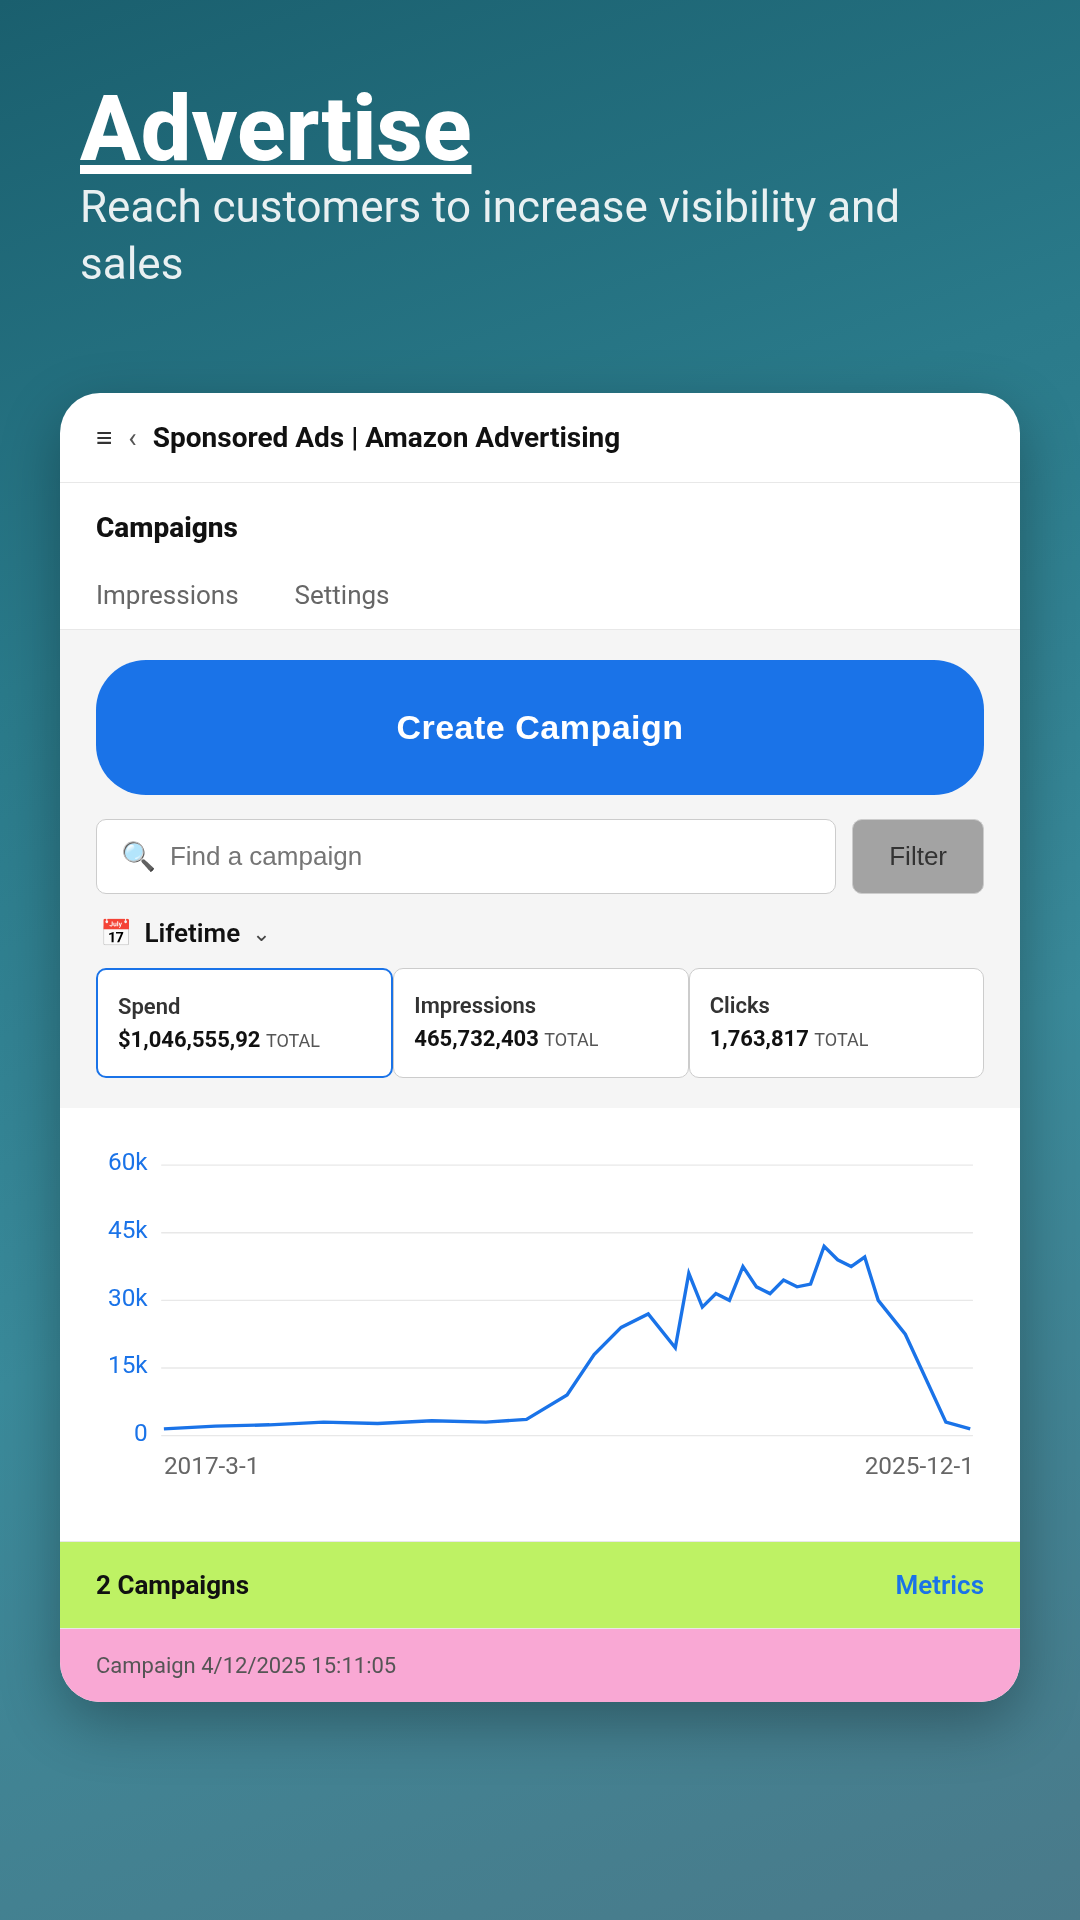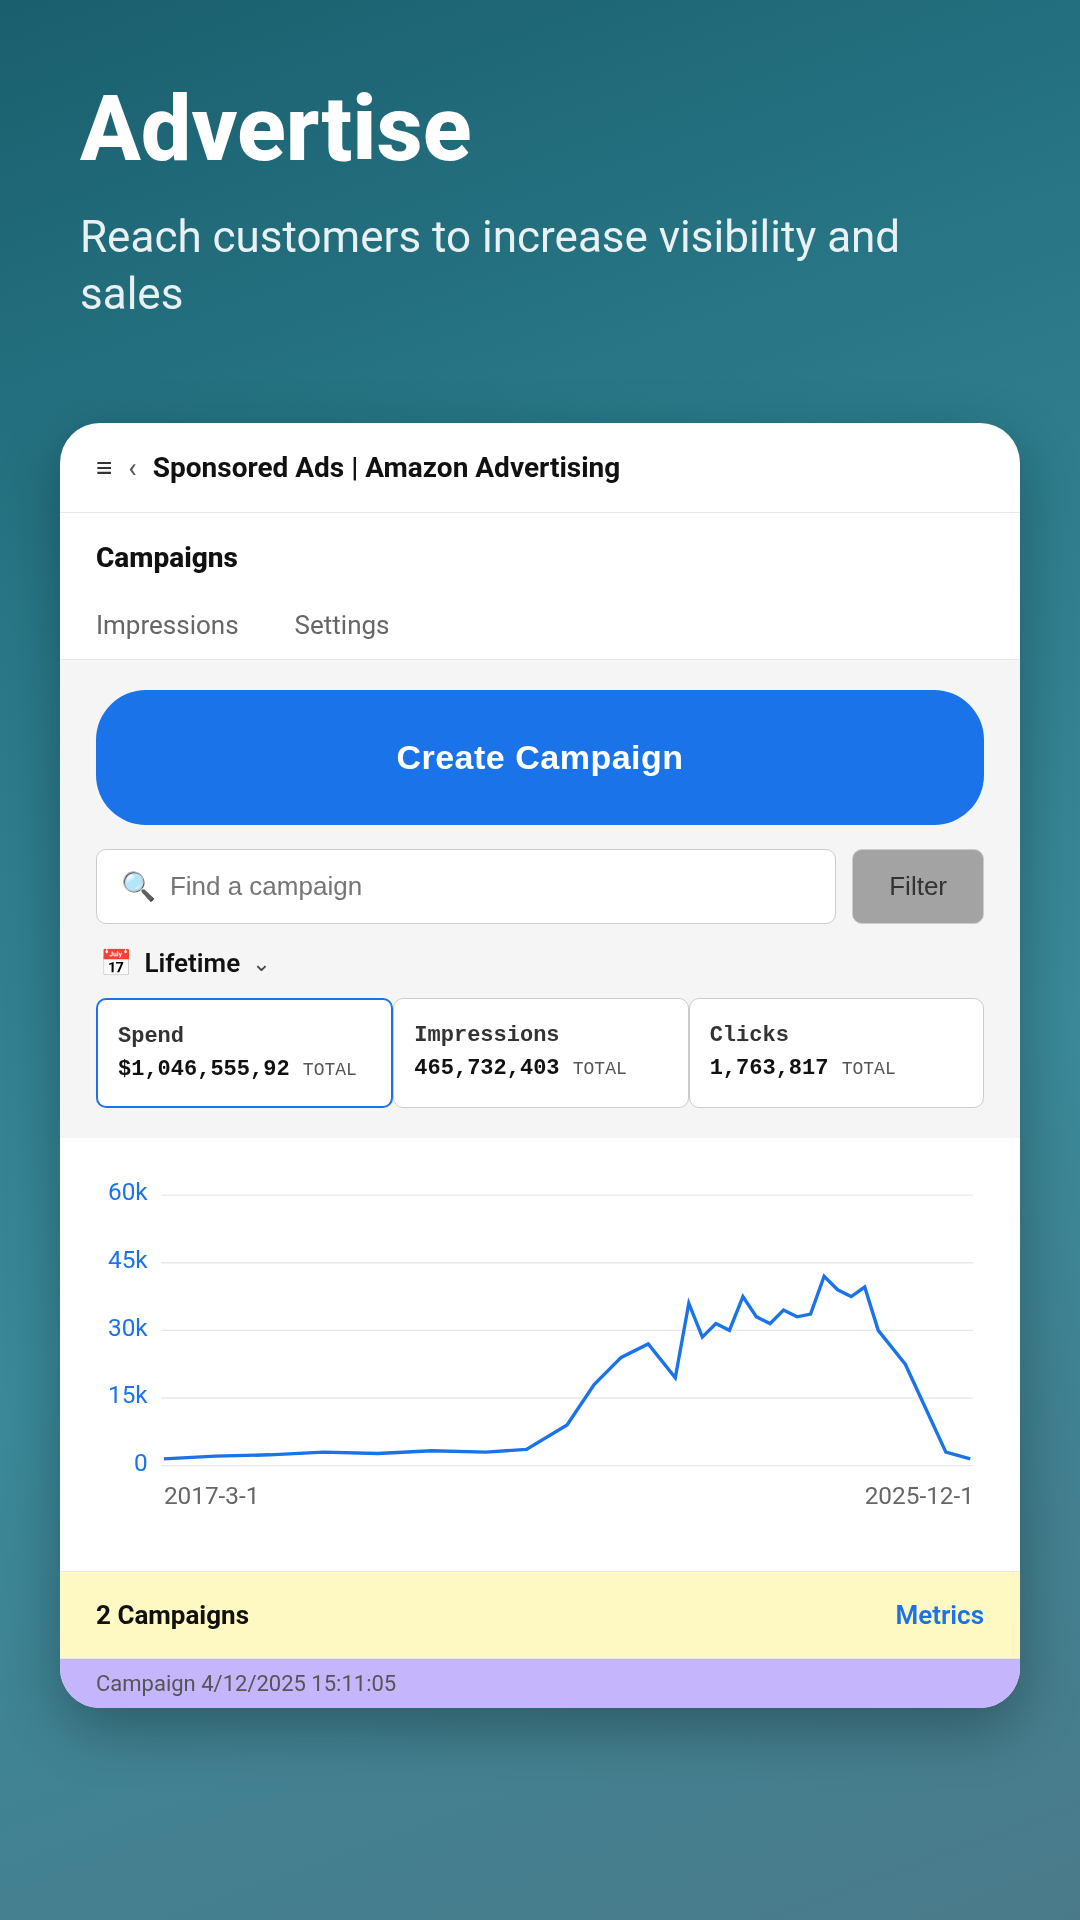--- a/index.html
+++ b/index.html
@@ -15,21 +15,21 @@
 
     .hero-section {
       padding: 80px 80px 60px 80px;
       color: white;
     }
 
     .hero-title {
       font-size: 90px;
       font-weight: 800;
       line-height: 1.1;
-      margin-bottom: 30px;
+      text-decoration: underline;
     }
 
     .hero-subtitle {
       font-size: 44px;
       font-weight: 400;
       line-height: 1.3;
       opacity: 0.9;
     }
 
     .card-container {
@@ -183,21 +183,20 @@
     .chevron-down {
       font-size: 22px;
       color: #444;
     }
 
     .stats-row {
       display: flex;
       gap: 0;
       margin-bottom: 0;
       overflow: hidden;
-      font-family: Liberation Mono, monospace;
     }
 
     .stat-card {
       background: white;
       border: 1.5px solid #ccc;
       border-radius: 10px;
       padding: 24px 20px;
       flex: 1;
       min-width: 0;
     }
@@ -255,42 +254,42 @@
       fill: none;
       stroke: #1a73e8;
       stroke-width: 2.5;
     }
 
     .campaigns-footer {
       display: flex;
       justify-content: space-between;
       align-items: center;
       padding: 28px 36px;
-      background: #fef9c3;
+      background: #bef264;
       border-top: 1px solid #e8e8e8;
       gap: 38px;
     }
 
     .campaigns-count {
       font-size: 26px;
       font-weight: 700;
       color: #111;
     }
 
     .metrics-link {
       font-size: 26px;
       color: #1a73e8;
       font-weight: 600;
       cursor: pointer;
       text-align: center;
     }
 
     .campaign-item-preview {
-      background: #c4b5fd;
-      padding: 12px 36px;
+      background: #f9a8d4;
+      padding: 24px 36px;
       border-top: 1px solid #e8e8e8;
       font-size: 22px;
       color: #555;
     }
   </style>
 </head>
 <body>
 
 <div class="hero-section">
   <h1 class="hero-title">Advertise</h1>

